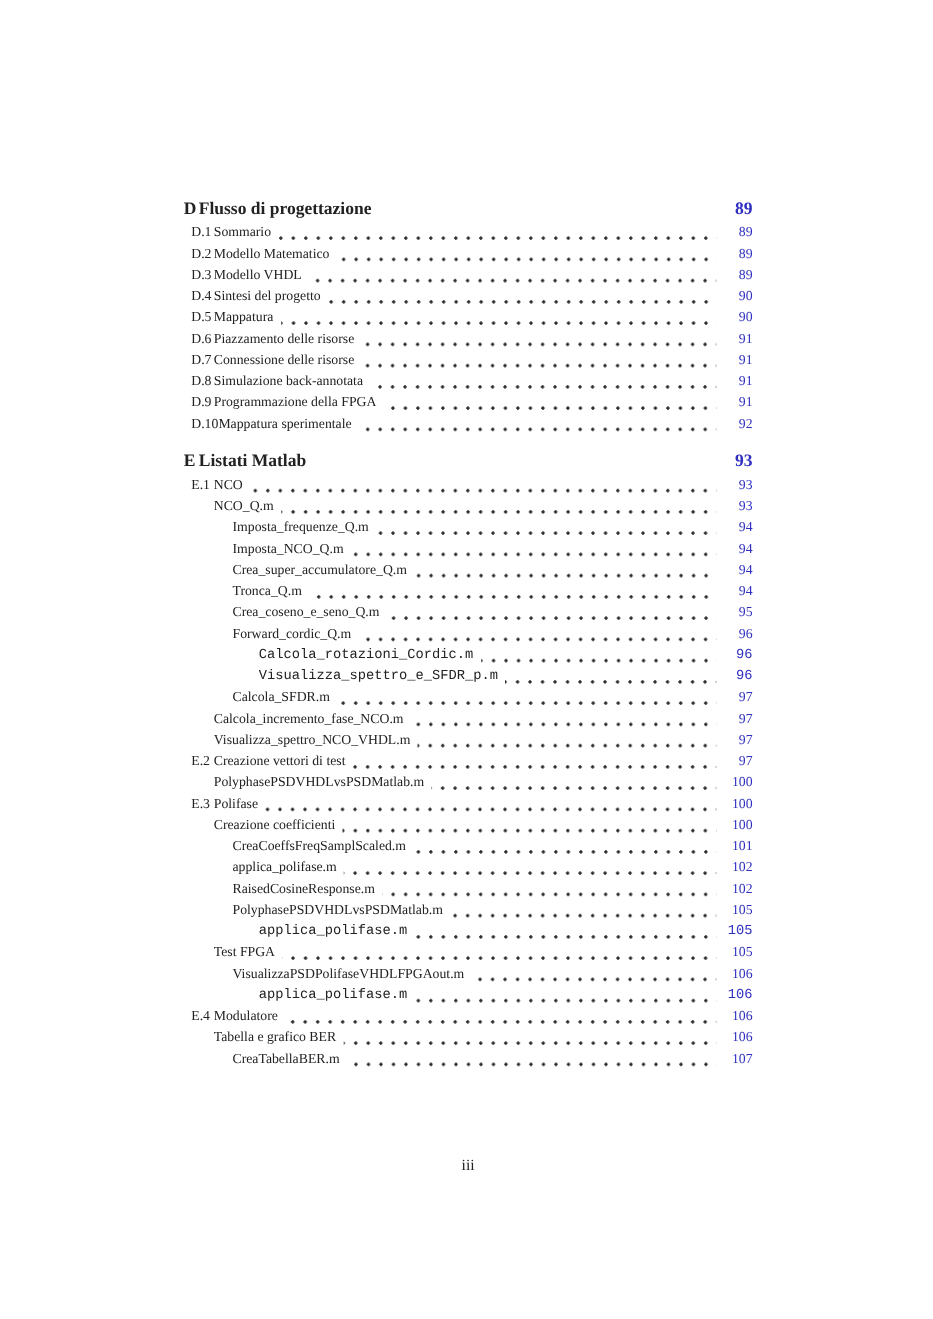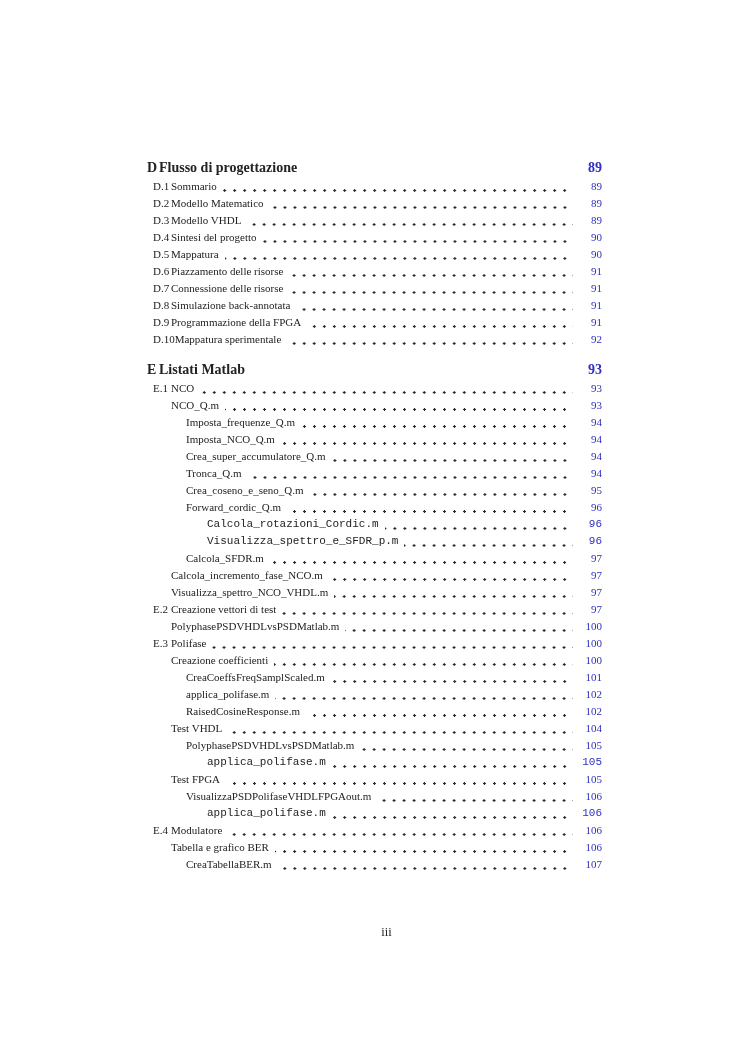--- a/index.html
+++ b/index.html
@@ -60,21 +60,21 @@
   }
   .lvl0 .leader { background: none; }
   .page-num {
     flex: 0 0 auto;
     min-width: 24px;
     text-align: right;
     color: var(--link-color);
   }
   .footer {
     position: absolute;
-    left: 159px; top: 925px;
+    left: 147px; top: 925px;
     width: 455px;
     text-align: center;
     font-size: 12.5px;
   }
 </style>
 </head>
 <body>
 
 <div class="page">
   <div class="toc" id="toc-root">
@@ -246,25 +246,20 @@
       <div class="row lvl3">
         <span class="title">applica_polifase.m</span>
         <span class="leader"></span>
         <span class="page-num">102</span>
       </div>
       <div class="row lvl3">
         <span class="title">RaisedCosineResponse.m</span>
         <span class="leader"></span>
         <span class="page-num">102</span>
       </div>
-      <div class="row lvl2">
-        <span class="title">Test VHDL</span>
-        <span class="leader"></span>
-        <span class="page-num">104</span>
-      </div>
       <div class="row lvl3">
         <span class="title">PolyphasePSDVHDLvsPSDMatlab.m</span>
         <span class="leader"></span>
         <span class="page-num">105</span>
       </div>
       <div class="row lvl4">
         <span class="title">applica_polifase.m</span>
         <span class="leader"></span>
         <span class="page-num">105</span>
       </div>

